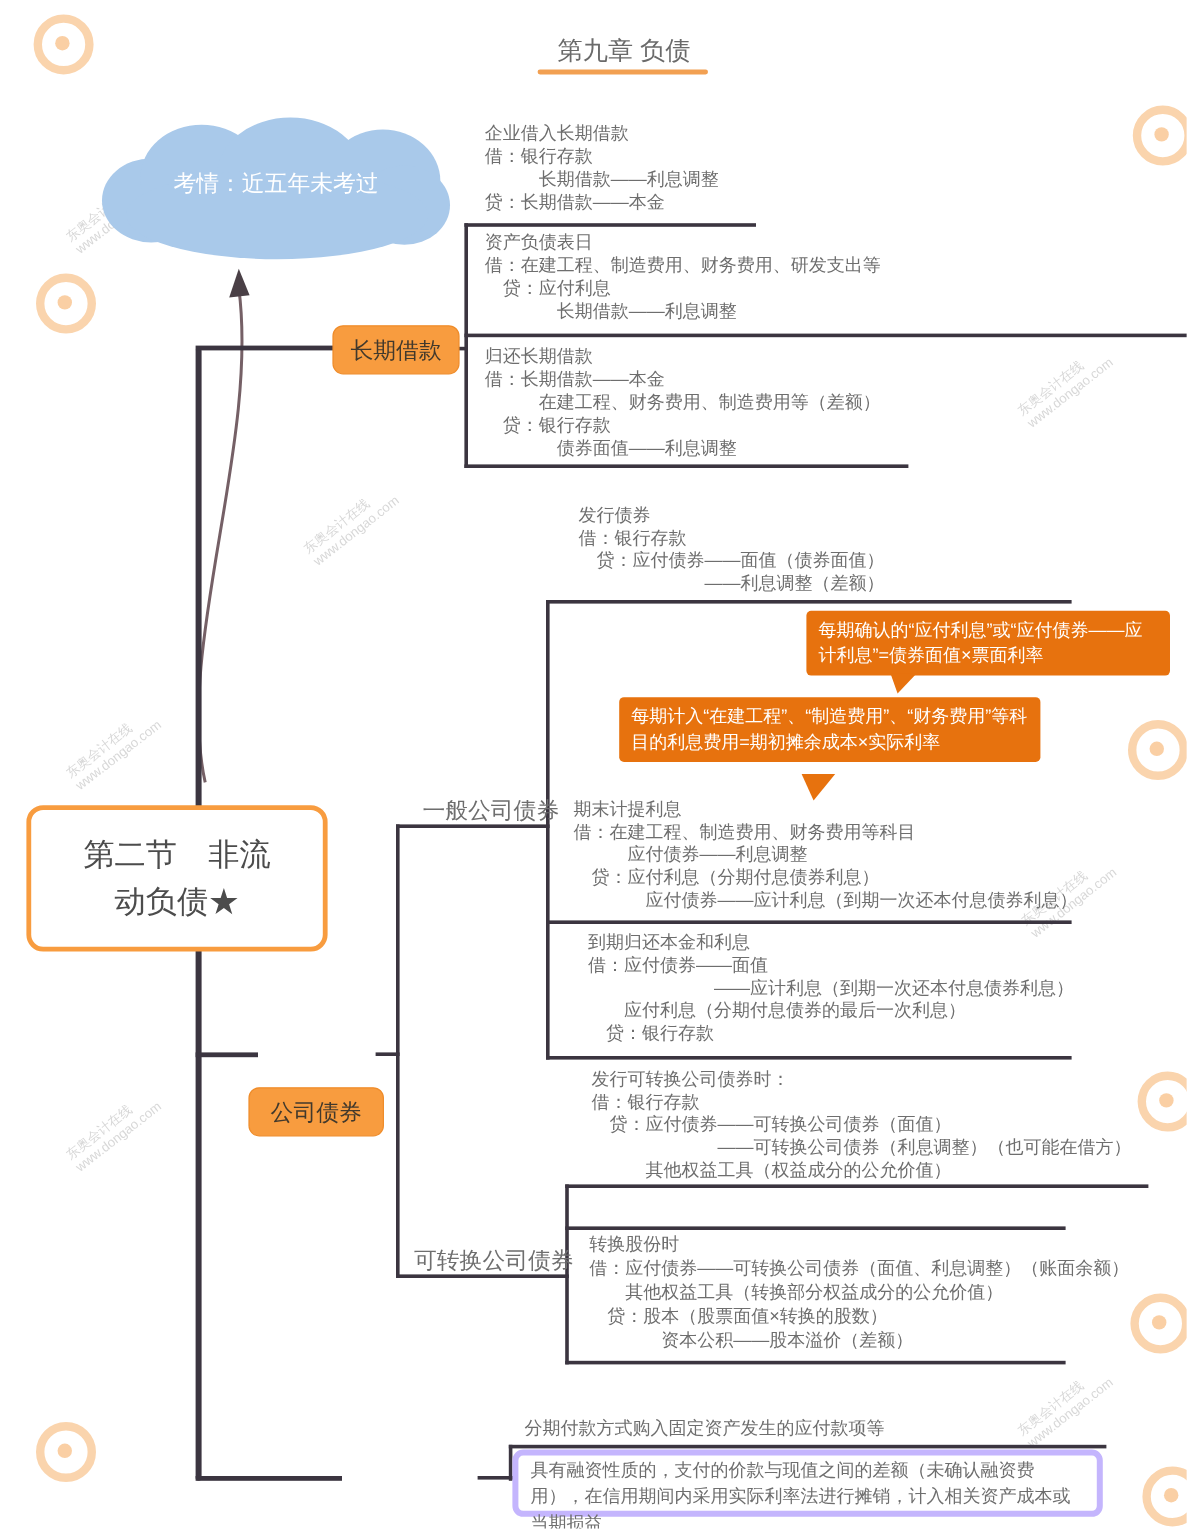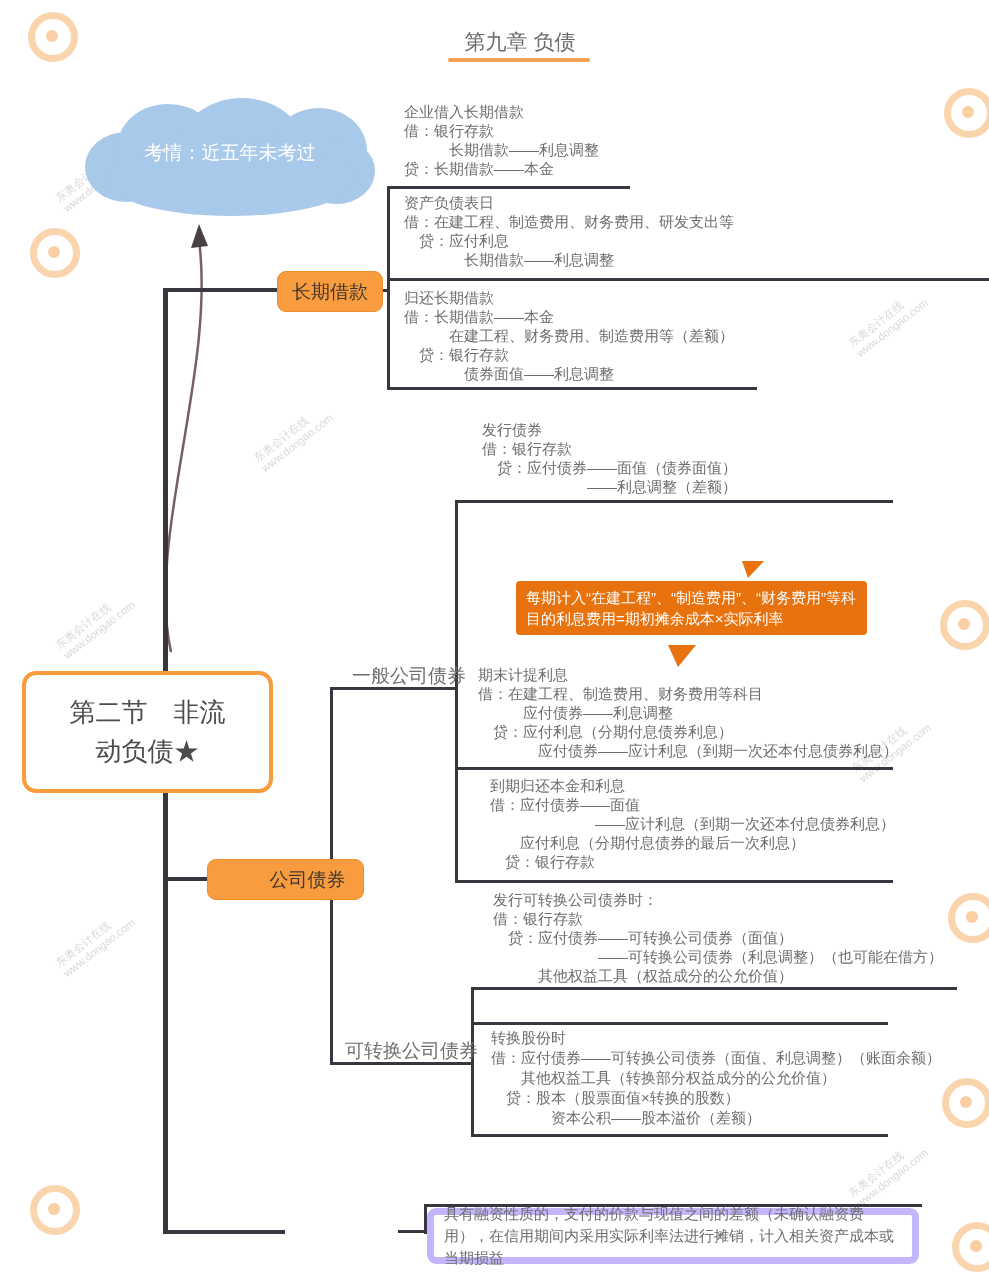--- a/index.html
+++ b/index.html
@@ -26,22 +26,22 @@
   .cl{position:absolute;background:#a9c9ea;border-radius:50%;}
   .cloud-text{position:absolute;left:0;top:18px;width:100%;height:70px;display:flex;align-items:center;
               justify-content:center;color:#fff;font-size:19px;z-index:2;}
   
   .blabel{position:absolute;font-size:19px;color:#6e6e6e;z-index:2;}
   
   .callout{position:absolute;background:#e7720e;color:#fff;font-size:15px;line-height:21px;
            padding:6px 10px;border-radius:4px;z-index:7;box-sizing:border-box;}
   .tail{position:absolute;width:0;height:0;z-index:7;}
   
-  .notebox{position:absolute;left:427px;top:1208px;width:492px;height:56px;border:7px solid #c4b5fd;
-           border-radius:9px;box-sizing:border-box;z-index:2;display:flex;align-items:center;}
+  .notebox{position:absolute;left:427px;top:1208px;width:492px;height:56px;border:5px solid #c4b5fd;
+           border-radius:9px;box-sizing:border-box;z-index:2;display:flex;}
   .notebox span{display:block;padding:2px 10px;font-size:15px;line-height:22px;color:#6e6e6e;}
   
   .arrow-svg{position:absolute;left:0;top:0;z-index:1;}
   
   .wm-logo{position:absolute;width:36px;height:36px;border:7px solid rgba(245,160,74,.45);
            border-radius:50%;z-index:0;}
   .wm-logo-dot{position:absolute;left:11px;top:11px;width:12px;height:12px;background:rgba(245,160,74,.5);
            border-radius:50%;}
   .wm-text{position:absolute;color:rgba(150,150,150,.38);font-size:11px;line-height:13px;
            transform:rotate(-38deg);z-index:0;white-space:nowrap;}
@@ -149,21 +149,21 @@
   <div class="l" style="left:163px;top:1230px;width:122px;height:4px;"></div>
   <div class="l" style="left:398px;top:1230px;width:30px;height:3px;"></div>
   <div class="l" style="left:424px;top:1204px;width:3px;height:30px;"></div>
   <div class="l" style="left:424px;top:1204px;width:498px;height:3px;"></div>
 
   <div class="root">
     <span>第二节　非流动负债★</span>
   </div>
 
   <div class="onode" style="left:277px;top:271px;width:104px;height:39px;">长期借款</div>
-  <div class="onode" style="left:207px;top:859px;width:111px;height:39px;padding-left:44px;">公司债券</div>
+  <div class="onode" style="left:207px;top:906px;width:111px;height:39px;">公司债券</div>
 
   <div class="blabel" style="left:352px;top:663px;">一般公司债券</div>
   <div class="blabel" style="left:345px;top:1038px;">可转换公司债券</div>
 
   <div class="tblock" style="left:404px;top:102px;width:420px;">企业借入长期借款
 借：银行存款
 　　　长期借款——利息调整
 贷：长期借款——本金</div>
   <div class="tblock" style="left:404px;top:193px;width:430px;">资产负债表日
 借：在建工程、制造费用、财务费用、研发支出等
@@ -191,23 +191,25 @@
   <div class="tblock" style="left:493px;top:890px;width:480px;">发行可转换公司债券时：
 借：银行存款
 　贷：应付债券——可转换公司债券（面值）
 　　　　　　　——可转换公司债券（利息调整）（也可能在借方）
 　　　其他权益工具（权益成分的公允价值）</div>
   <div class="tblock lh20" style="left:491px;top:1028px;width:480px;">转换股份时
 借：应付债券——可转换公司债券（面值、利息调整）（账面余额）
 　　其他权益工具（转换部分权益成分的公允价值）
 　贷：股本（股票面值×转换的股数）
 　　　　资本公积——股本溢价（差额）</div>
+  <div class="tblock" style="left:437px;top:1181px;width:480px;">分期付款方式购入固定资产发生的应付款项等</div>
 
   <div class="notebox">
     <span>具有融资性质的，支付的价款与现值之间的差额（未确认融资费用），在信用期间内采用实际利率法进行摊销，计入相关资产成本或当期损益</span>
   </div>
 
+  <div class="callout" style="left:672px;top:509px;width:303px;">每期确认的“应付利息”或“应付债券——应计利息”=债券面值×票面利率</div>
   <div class="tail" style="left:742px;top:561px;border-left:6px solid transparent;border-right:16px solid transparent;border-top:17px solid #e7720e;"></div>
 
   <div class="callout" style="left:516px;top:581px;width:351px;">每期计入“在建工程”、“制造费用”、“财务费用”等科目的利息费用=期初摊余成本×实际利率</div>
   <div class="tail" style="left:668px;top:645px;border-left:10px solid transparent;border-right:18px solid transparent;border-top:22px solid #e7720e;"></div>
 
 </div>
 
 </body></html>

